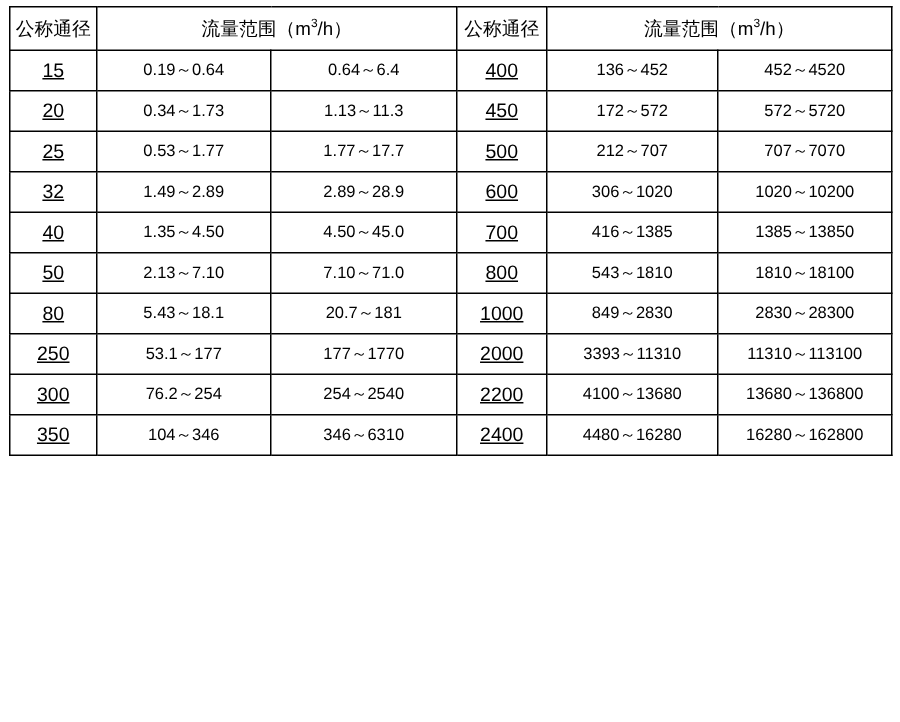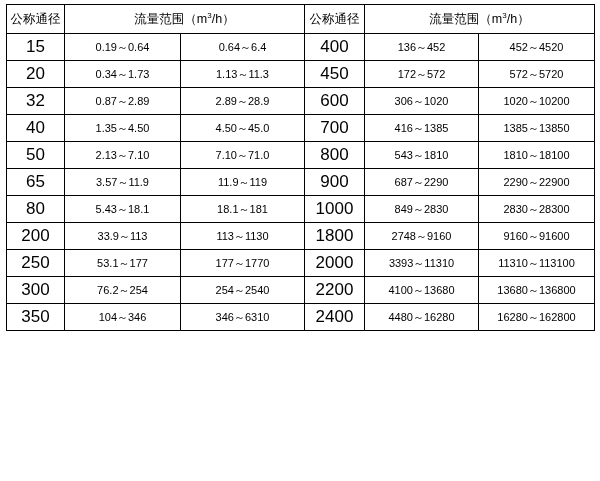--- a/index.html
+++ b/index.html
@@ -54,21 +54,22 @@
   .col-dn { width: 58px; }
   .col-r1 { width: 116px; }
   .col-r2 { width: 124px; }
   .col-dn2 { width: 60px; }
   .col-r3 { width: 114px; }
   .col-r4 { width: 116px; }
   tbody td {
     font-size: 11.5px;
   }
   tbody td.dn-cell {
-    font-size: 17px;
+    font-size: 13px;
+    text-decoration: underline;
   }
   .group-break td {
     border-top: 1px solid #000000;
   }
 </style>
 </head>
 <body>
 
 <div class="sheet">
   <table class="flow-table">
@@ -103,22 +104,30 @@
       </tr>
       <tr>
         <td class="dn-cell">20</td>
         <td>0.34～1.73</td>
         <td>1.13～11.3</td>
         <td class="dn-cell">450</td>
         <td>172～572</td>
         <td>572～5720</td>
       </tr>
       <tr>
+        <td class="dn-cell">25</td>
+        <td>0.53～1.77</td>
+        <td>1.77～17.7</td>
+        <td class="dn-cell">500</td>
+        <td>212～707</td>
+        <td>707～7070</td>
+      </tr>
+      <tr>
         <td class="dn-cell">32</td>
-        <td>0.87～2.89</td>
+        <td>1.49～2.89</td>
         <td>2.89～28.9</td>
         <td class="dn-cell">600</td>
         <td>306～1020</td>
         <td>1020～10200</td>
       </tr>
       <tr>
         <td class="dn-cell">40</td>
         <td>1.35～4.50</td>
         <td>4.50～45.0</td>
         <td class="dn-cell">700</td>
@@ -127,42 +136,26 @@
       </tr>
       <tr>
         <td class="dn-cell">50</td>
         <td>2.13～7.10</td>
         <td>7.10～71.0</td>
         <td class="dn-cell">800</td>
         <td>543～1810</td>
         <td>1810～18100</td>
       </tr>
       <tr>
-        <td class="dn-cell">65</td>
-        <td>3.57～11.9</td>
-        <td>11.9～119</td>
-        <td class="dn-cell">900</td>
-        <td>687～2290</td>
-        <td>2290～22900</td>
-      </tr>
-      <tr>
         <td class="dn-cell">80</td>
         <td>5.43～18.1</td>
-        <td>18.1～181</td>
+        <td>20.7～181</td>
         <td class="dn-cell">1000</td>
         <td>849～2830</td>
         <td>2830～28300</td>
-      </tr>
-      <tr>
-        <td class="dn-cell">200</td>
-        <td>33.9～113</td>
-        <td>113～1130</td>
-        <td class="dn-cell">1800</td>
-        <td>2748～9160</td>
-        <td>9160～91600</td>
       </tr>
       <tr>
         <td class="dn-cell">250</td>
         <td>53.1～177</td>
         <td>177～1770</td>
         <td class="dn-cell">2000</td>
         <td>3393～11310</td>
         <td>11310～113100</td>
       </tr>
       <tr>

